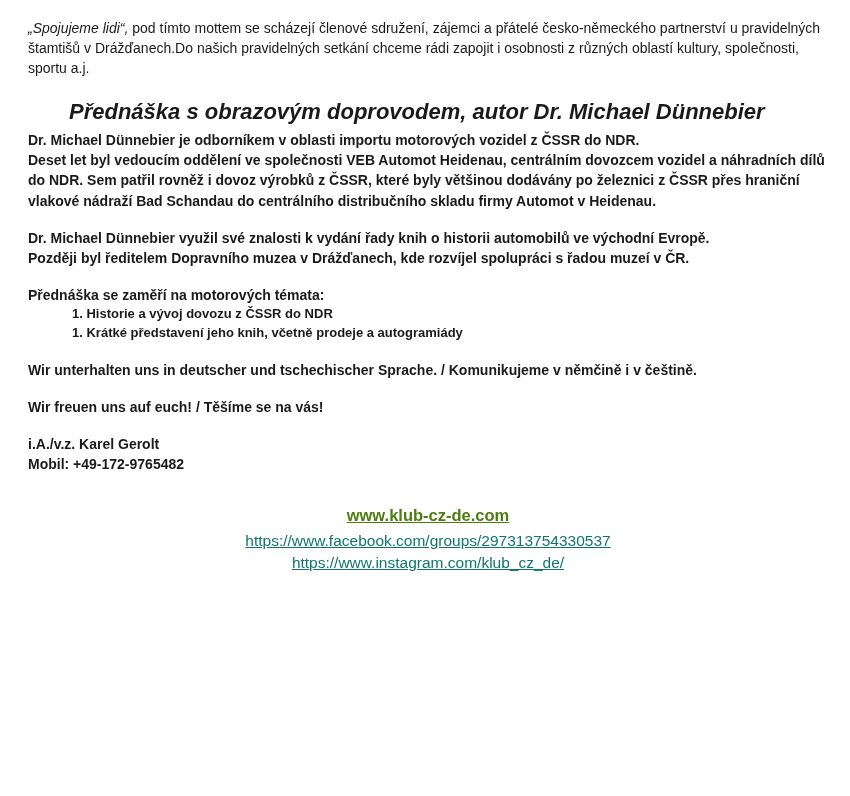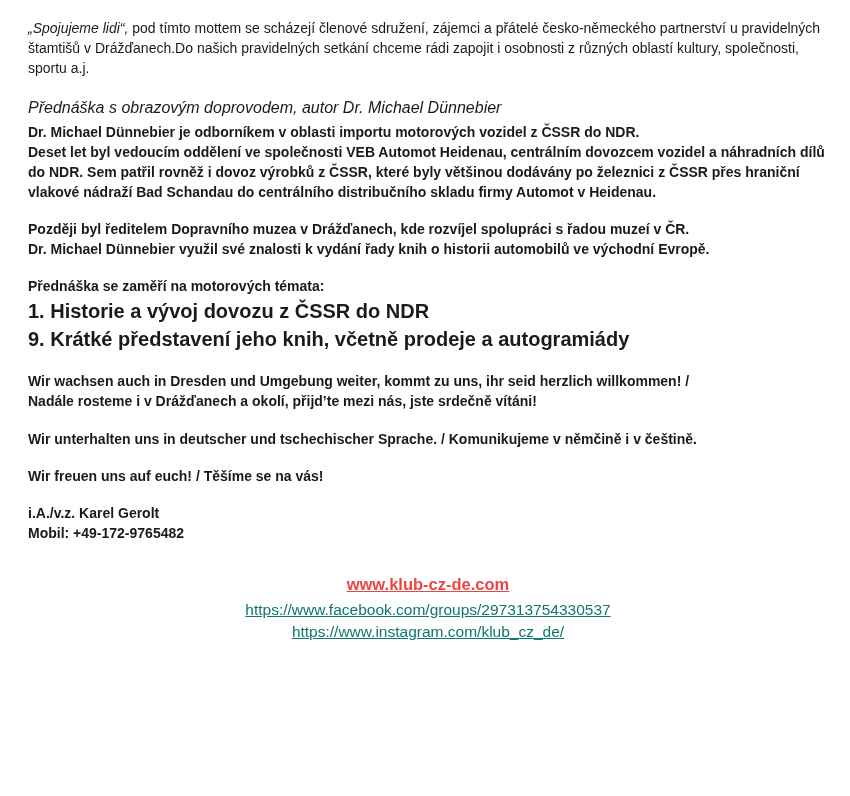--- a/index.html
+++ b/index.html
@@ -26,50 +26,52 @@
     font-size: 14px;
     line-height: 1.44;
   }
   .intro {
     margin-bottom: 18px;
   }
   .intro .motto {
     font-style: italic;
   }
   .section-heading {
-    font-weight: normal;
+    font-weight: bold;
     font-style: italic;
-    font-size: 16px;
+    font-size: 22px;
     margin-bottom: 2px;
+    margin-left: 41px;
   }
   .block {
     margin-bottom: 17px;
     font-weight: bold;
   }
   .block.tight {
     margin-bottom: 0;
   }
   .list-line {
-    font-size: 20px;
+    font-size: 13px;
     line-height: 1.44;
+    margin-left: 44px;
   }
   .links {
     margin-top: 30px;
     text-align: center;
     color: #1f4fd8;
     font-size: 15.5px;
     line-height: 1.42;
   }
   .links .site {
     font-weight: bold;
     font-size: 16.5px;
     text-decoration: underline;
     display: block;
     margin-bottom: 2px;
-    color: #ef4444;
+    color: #4d7c0f;
   }
   .links a {
     color: #0f766e;
     text-decoration: underline;
     display: block;
   }
 </style>
 </head>
 <body>
 
@@ -80,35 +82,31 @@
   </p>
 
   <p class="section-heading">Přednáška s obrazovým doprovodem, autor Dr. Michael Dünnebier</p>
 
   <div class="block">
     <p>Dr. Michael Dünnebier je odborníkem v oblasti importu motorových vozidel z ČSSR do NDR.</p>
     <p>Deset let byl vedoucím oddělení ve společnosti VEB Automot Heidenau, centrálním dovozcem vozidel a náhradních dílů do NDR. Sem patřil rovněž i dovoz výrobků z ČSSR, které byly většinou dodávány po železnici z ČSSR přes hraniční vlakové nádraží Bad Schandau do centrálního distribučního skladu firmy Automot v Heidenau.</p>
   </div>
 
   <div class="block">
+    <p>Dr. Michael Dünnebier využil své znalosti k vydání řady knih o historii automobilů ve východní Evropě.</p>
     <p>Později byl ředitelem Dopravního muzea v Drážďanech, kde rozvíjel spolupráci s řadou muzeí v ČR.</p>
-    <p>Dr. Michael Dünnebier využil své znalosti k vydání řady knih o historii automobilů ve východní Evropě.</p>
   </div>
 
   <div class="block">
     <p>Přednáška se zaměří na motorových témata:</p>
     <p class="list-line">1. Historie a vývoj dovozu z ČSSR do NDR</p>
-    <p class="list-line">9. Krátké představení jeho knih, včetně prodeje a autogramiády</p>
+    <p class="list-line">1. Krátké představení jeho knih, včetně prodeje a autogramiády</p>
   </div>
 
 
-  <div class="block">
-    <p>Wir wachsen auch in Dresden und Umgebung weiter, kommt zu uns, ihr seid herzlich willkommen! /</p>
-    <p>Nadále rosteme i v Drážďanech a okolí, přijd’te mezi nás, jste srdečně vítáni!</p>
-  </div>
 
   <div class="block">
     <p>Wir unterhalten uns in deutscher und tschechischer Sprache. / Komunikujeme v němčině i v češtině.</p>
   </div>
 
   <div class="block">
     <p>Wir freuen uns auf euch! / Těšíme se na vás!</p>
   </div>
 
   <div class="block tight">

